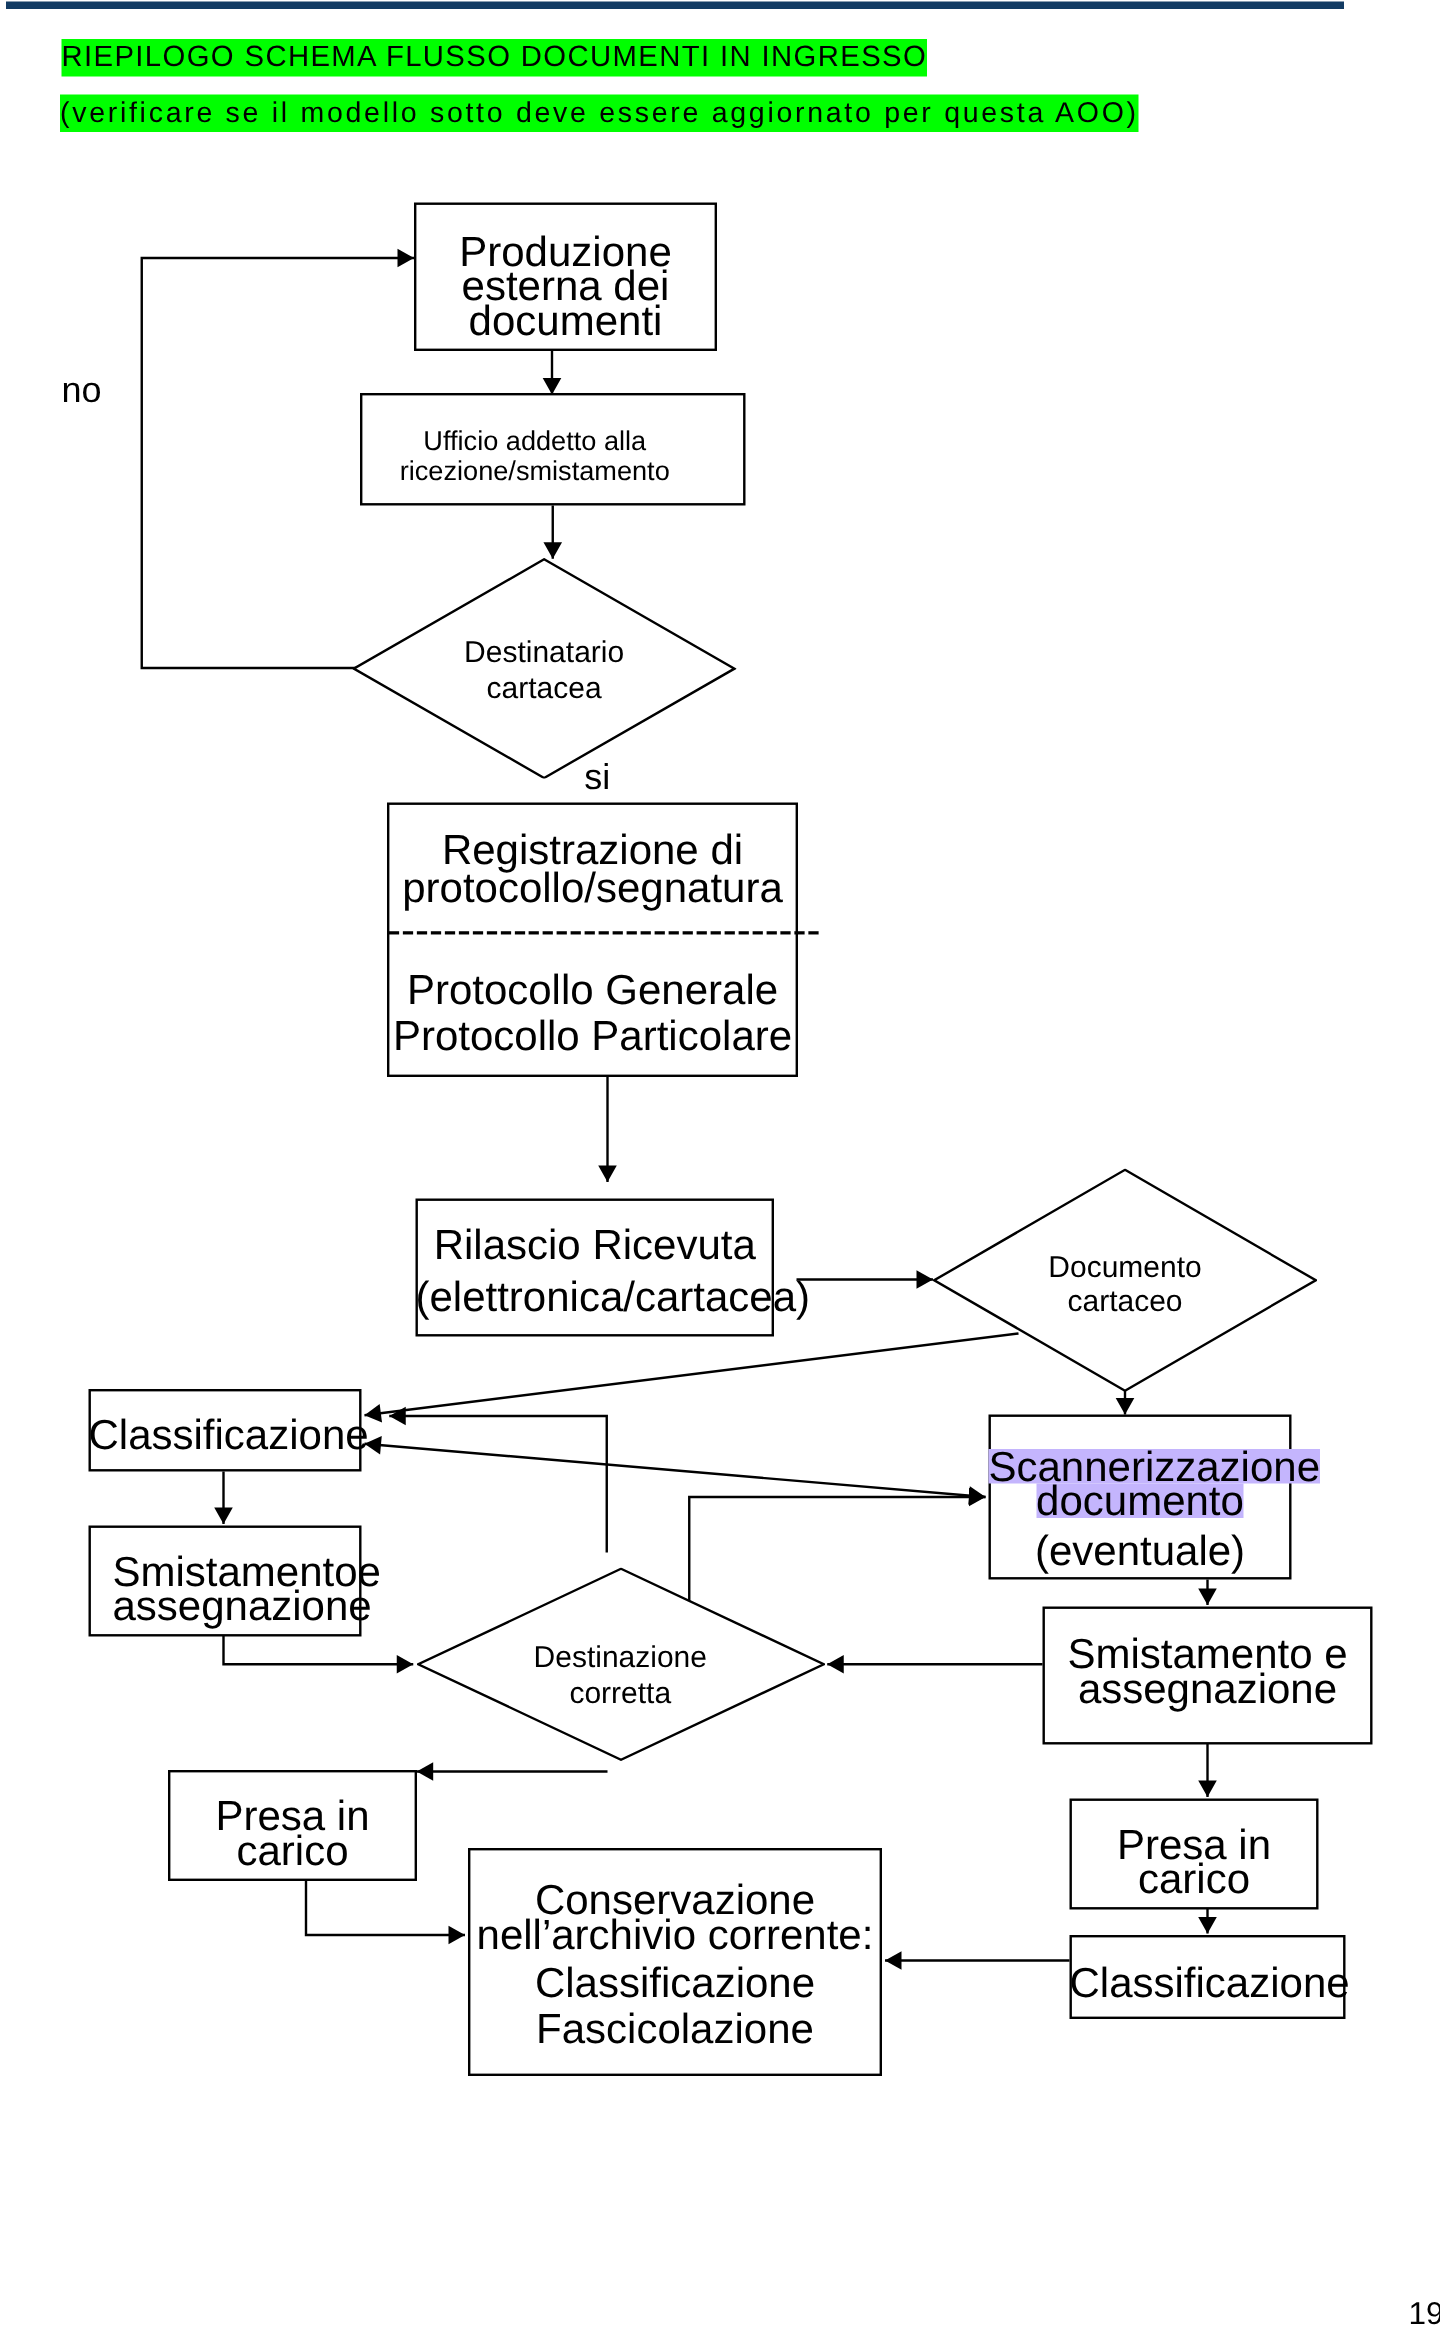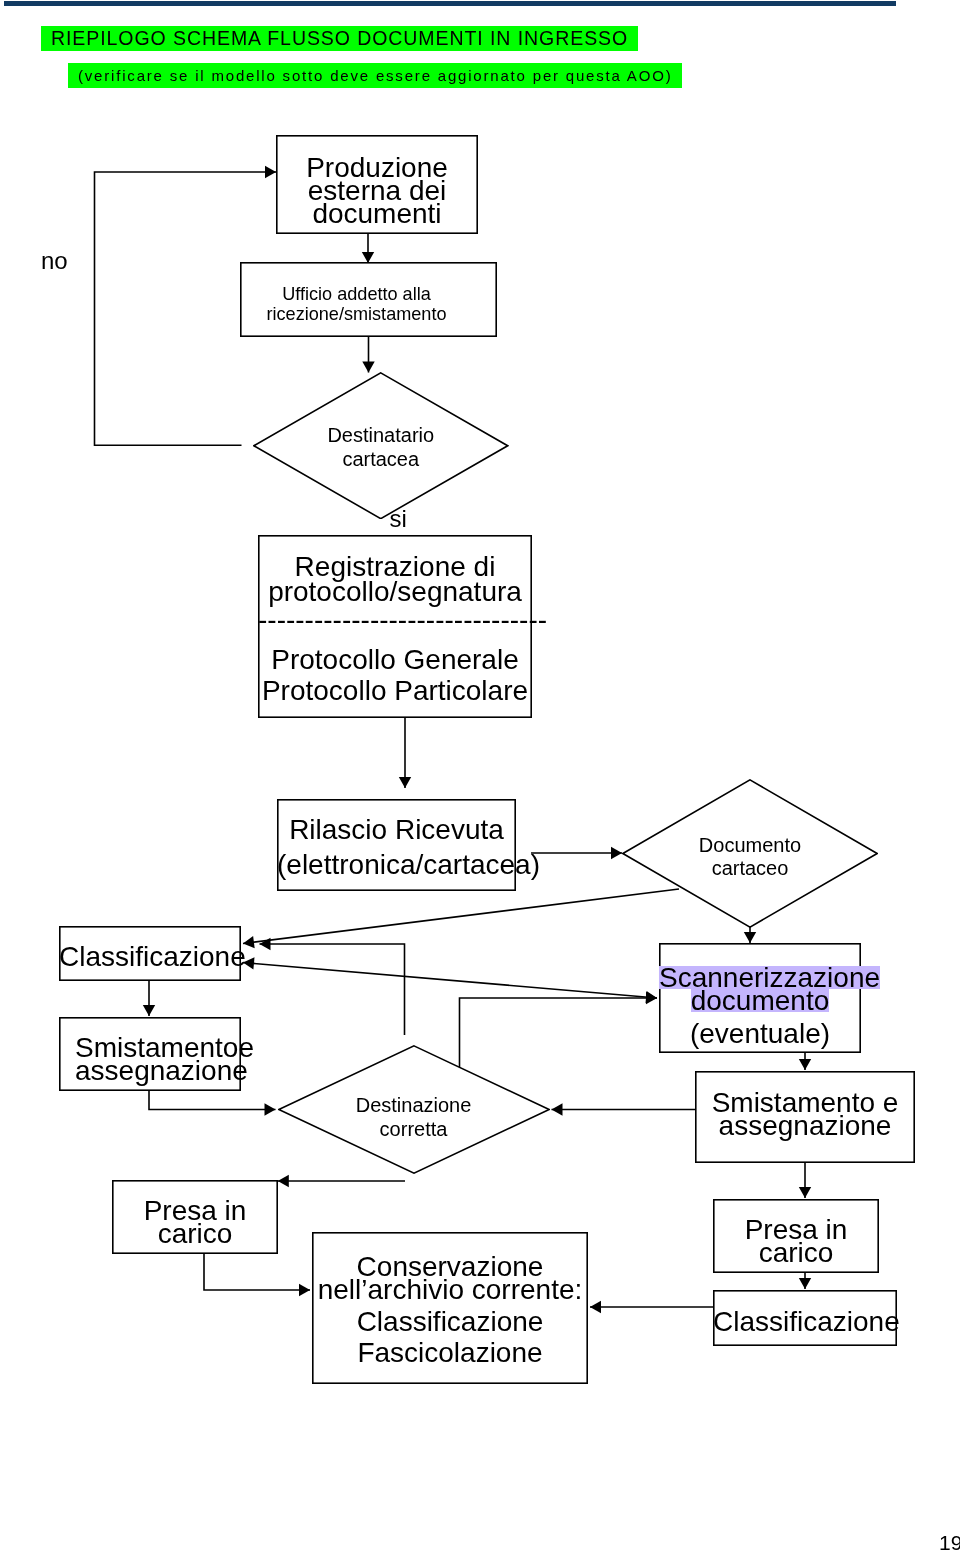--- a/index.html
+++ b/index.html
@@ -4,25 +4,25 @@
 <title>RIEPILOGO SCHEMA FLUSSO DOCUMENTI IN INGRESSO</title>
 <style>
   html,body{margin:0;padding:0;background:#ffffff;}
   body{width:960px;height:1554px;position:relative;overflow:hidden;
        font-family:"Liberation Sans",sans-serif;color:#000;
        -webkit-font-smoothing:antialiased;}
   #page{position:absolute;left:0;top:0;width:960px;height:1554px;transform:translateZ(0);}
 
   #top-rule{position:absolute;left:4px;top:1.4px;width:892px;height:4.3px;background:#123B63;}
 
-  .hl{background:#00ff00;display:inline-block;padding:2px 10px;line-height:21px;}
+  .hl{background:#00ff00;display:inline-block;padding:2px 0;line-height:21px;}
   #title1{position:absolute;left:41px;top:26px;font-size:19.5px;letter-spacing:0.93px;
           white-space:nowrap;}
-  #title2{position:absolute;left:40px;top:63px;font-size:15px;letter-spacing:1.81px;
-          white-space:nowrap;margin-left:28px;}
+  #title2{position:absolute;left:40px;top:63px;font-size:19px;letter-spacing:1.81px;
+          white-space:nowrap;}
 
   #pageno{position:absolute;left:939px;top:1532px;font-size:21px;line-height:21px;}
 
   .node{position:absolute;box-sizing:border-box;background:transparent;
         font-size:28px;text-align:center;z-index:3;}
   .ln{position:absolute;left:0;width:100%;text-align:center;line-height:20px;white-space:pre;}
   .ln.just{display:flex;justify-content:space-between;}
   .dia{position:absolute;z-index:3;}
   .dia{font-size:20px;}
   .lbl{position:absolute;font-size:24px;line-height:20px;z-index:4;white-space:pre;}
@@ -157,21 +157,21 @@
 
   <div class="node" style="left:713px;top:1199px;width:166px;height:74px">
     <div class="ln" style="top:21.3px">Presa in</div>
     <div class="ln" style="top:43.5px">carico</div>
   </div>
 
   <div class="node" style="left:713px;top:1290px;width:184px;height:56px">
     <div class="ln" style="top:21.5px">Classificazione</div>
   </div>
 
-  <div class="dia" style="left:253px;top:371.5px;width:255.5px;height:147.5px">
+  <div class="dia" style="left:235px;top:371.5px;width:255.5px;height:147.5px">
     <svg width="255.5" height="147.5" viewBox="0 0 255.5 147.5">
         <polygon points="127.75,0.85 254.65,73.75 127.75,146.65 0.85,73.75" fill="#fff" stroke="#000" stroke-width="1.6"></polygon>
       </svg>
     <div class="ln" style="top:53.9px">Destinatario</div>
     <div class="ln" style="top:77.8px">cartacea</div>
   </div>
 
   <div class="dia" style="left:622px;top:779px;width:256px;height:149px">
     <svg width="256" height="149" viewBox="0 0 256 149">
         <polygon points="128,0.85 255.15,74.5 128,148.15 0.85,74.5" fill="#fff" stroke="#000" stroke-width="1.6"></polygon>

